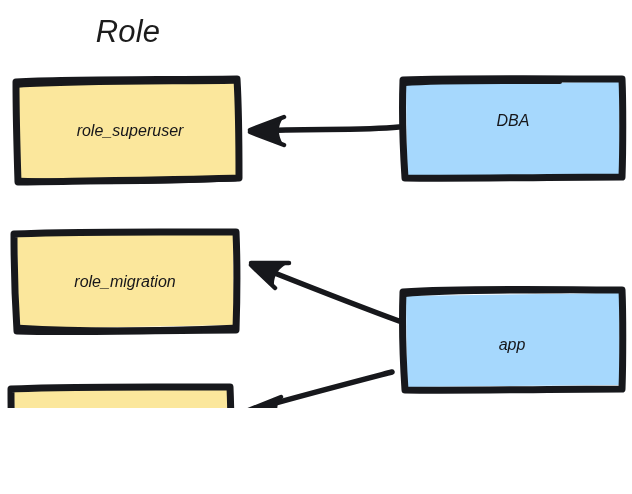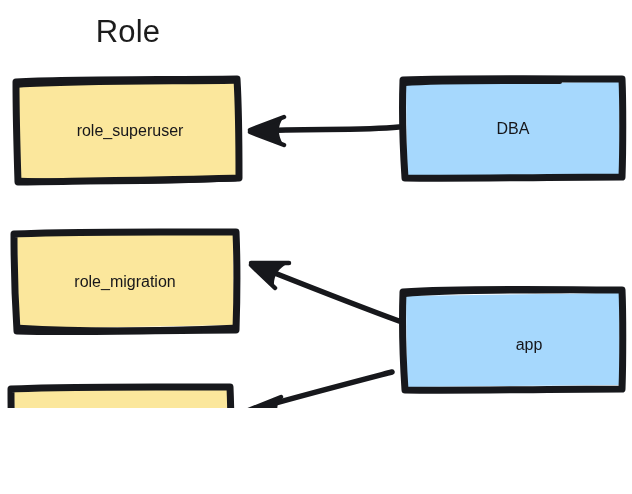--- a/index.html
+++ b/index.html
@@ -9,20 +9,21 @@
   }
   body {
     font-family: "Liberation Sans", sans-serif;
   }
   #canvas {
     position: relative;
     width: 632px;
     height: 408px;
     background: #ffffff;
     overflow: hidden;
+    font-style: italic;
   }
   #sketch {
     position: absolute;
     left: 0;
     top: 0;
     width: 632px;
     height: 494px;
   }
   .col-header {
     position: absolute;
@@ -121,22 +122,22 @@
       <path fill="#17181c" d="M244,412 L280,398 C276,406 276,415 283,424 Z"></path>
       <path fill="none" stroke="#17181c" stroke-width="4.5" stroke-linecap="round" d="M246,411 L281,397 M246,413 L284,425"></path>
     </g>
 
   </svg>
 
   <div class="col-header" style="left:128px; top:14px;">Role</div>
 
   <div class="node-label" style="left:130px; top:131px;">role_superuser</div>
   <div class="node-label" style="left:125px; top:282px;">role_migration</div>
-  <div class="node-label" style="left:513px; top:129px;">DBA</div>
-  <div class="node-label" style="left:529px; top:345px;">app</div>
+  <div class="node-label" style="left:513px; top:121px;">DBA</div>
+  <div class="node-label" style="left:512px; top:345px;">app</div>
 
   <div class="node-hit" style="left:14px; top:78px; width:226px; height:104px;"></div>
   <div class="node-hit" style="left:11px; top:230px; width:228px; height:102px;"></div>
   <div class="node-hit" style="left:8px; top:385px; width:225px; height:102px;"></div>
   <div class="node-hit" style="left:400px; top:78px; width:222px; height:100px;"></div>
   <div class="node-hit" style="left:400px; top:290px; width:222px; height:100px;"></div>
 
 </div>
 
 </body></html>

